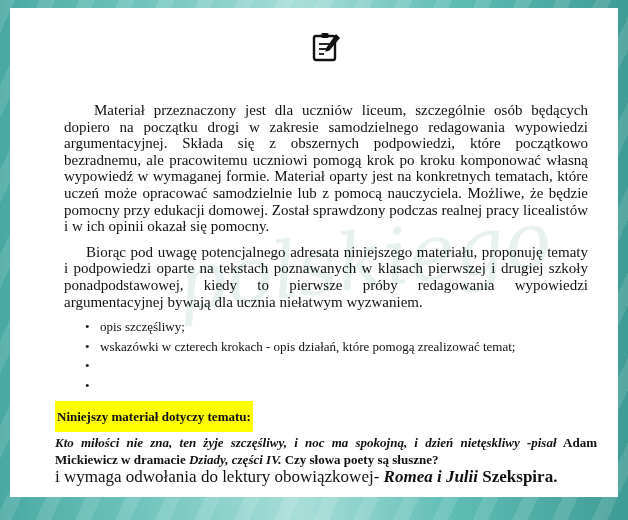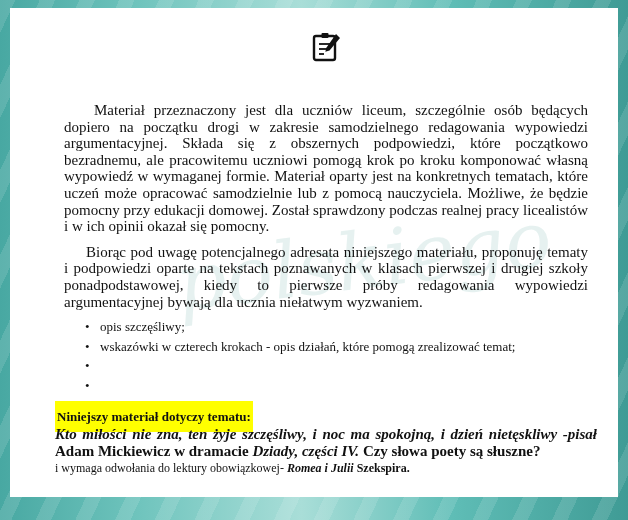--- a/index.html
+++ b/index.html
@@ -27,22 +27,22 @@
   .icon-wrap{text-align:center;margin-top:22px;height:38px;}
   .body{font-size:15px;line-height:16.6px;text-align:justify;margin:9px;}
   .indent1{text-indent:30px;margin-top:34px;}
   .indent2{text-indent:22px;}
   .list-intro{margin-top:17px;text-align:left;}
   ul.bullets{list-style:none;margin:8px 0 0 0;padding:0 0 0 30px;}
   ul.bullets li{font-size:13px;line-height:16.6px;margin-bottom:3px;display:flex;}
   ul.bullets .dot{width:15px;flex:0 0 15px;}
   .highlight-line{margin:14px 0 0 0;font-size:13px;line-height:16.6px;font-weight:bold;}
   .hl{background:#ffff00;padding:8px 2px;}
-  .topic{margin:1px 0 0 0;font-size:15px;line-height:16.8px;font-weight:bold;text-align:justify;}
-  .requirement{margin:0;font-size:12px;line-height:16.8px;text-align:left;}
+  .topic{margin:10px 0 0 0;font-size:13px;line-height:16.8px;font-weight:bold;text-align:justify;}
+  .requirement{margin:0;font-size:17px;line-height:16.8px;text-align:left;}
   .bi{font-weight:bold;font-style:italic;}
   .b{font-weight:bold;}
 </style>
 </head>
 <body>
 
 <div class="canvas">
   <div class="page">
 
     <div class="watermark">polskiego</div>

